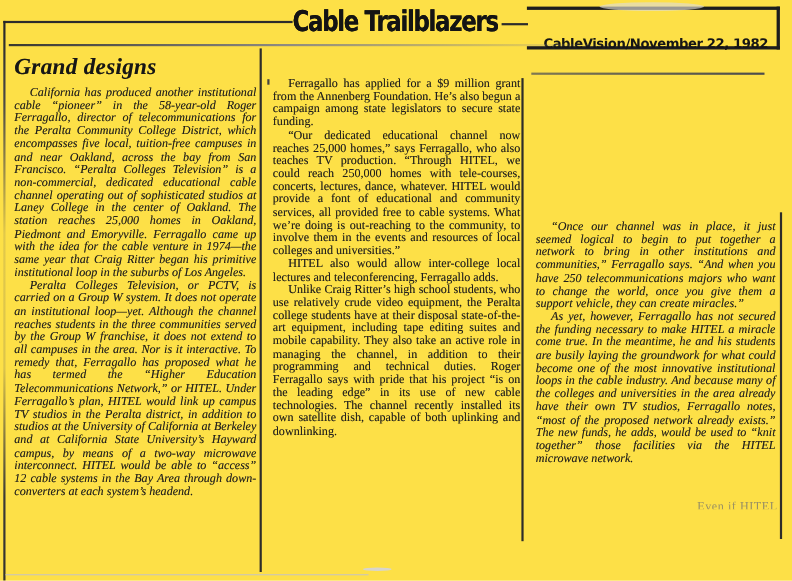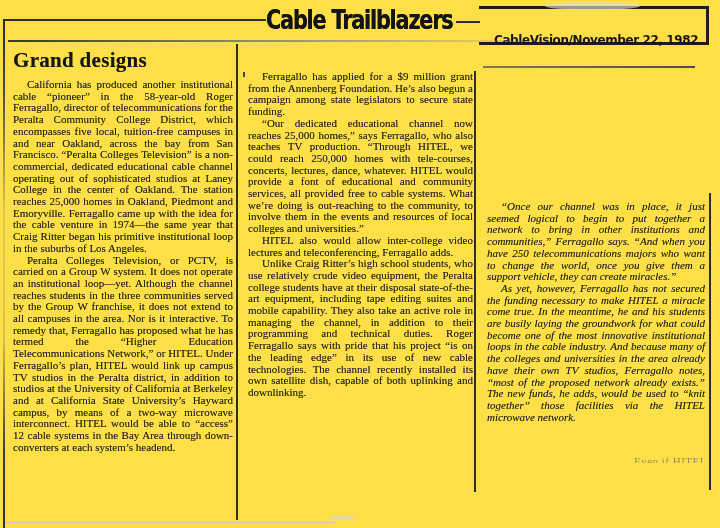--- a/index.html
+++ b/index.html
@@ -41,21 +41,21 @@
     white-space:nowrap; color:#151515;
   }
   .vrule-1 { position:absolute; left:236px; top:44px; width:2px; height:476px; background:#2e2d2a; }
   .vrule-2 { position:absolute; left:474px; top:71px; width:2px; height:421px; background:#2e2d2a; }
   .vrule-3 { position:absolute; left:709px; top:193px; width:2px; height:297px; background:#2e2d2a; }
   .rule-bottom-faint { position:absolute; left:5px; top:522px; width:330px; height:1px; background:#c9c5ba; }
   .col { position:absolute; text-align:justify; font-size:11px; line-height:11.7px;
          text-shadow:0 0 .3px rgba(20,20,20,.45); }
   .col p { margin:0; }
   .col p.indent { text-indent:14px; }
-  .col-1 { left:13px;  top:49px;  width:220px; }
+  .col-1 { left:13px;  top:49px;  width:220px;font-style:italic; }
   .col-2 { left:248px; top:71px;  width:225px; }
   .col-3 { left:487px; top:201px; width:218px;font-style:italic; }
   .headline {
     font-size:21px; font-weight:bold; letter-spacing:.3px;
     margin:0 0 8px 0; text-align:left; line-height:22px; color:#161616;
   }
   .cutoff {
     position:absolute; left:489px; top:456px; width:218px; height:7px;
     overflow:hidden; font-size:11px; line-height:11.7px;
     color:#76746e; opacity:.75; letter-spacing:.5px;text-align:right;
@@ -93,21 +93,21 @@
 
   <div class="col col-1">
     <h1 class="headline">Grand designs</h1>
     <p class="indent">California has produced another institutional cable “pioneer” in the 58-year-old Roger Ferragallo, director of telecommunications for the Peralta Community College District, which encompasses five local, tuition-free campuses in and near Oakland, across the bay from San Francisco. “Peralta Colleges Television” is a non-commercial, dedicated educational cable channel operating out of sophisticated studios at Laney College in the center of Oakland. The station reaches 25,000 homes in Oakland, Piedmont and Emoryville. Ferragallo came up with the idea for the cable venture in 1974—the same year that Craig Ritter began his primitive institutional loop in the suburbs of Los Angeles.</p>
     <p class="indent">Peralta Colleges Television, or PCTV, is carried on a Group W system. It does not operate an institutional loop—yet. Although the channel reaches students in the three communities served by the Group W franchise, it does not extend to all campuses in the area. Nor is it interactive. To remedy that, Ferragallo has proposed what he has termed the “Higher Education Telecommunications Network,” or HITEL. Under Ferragallo’s plan, HITEL would link up campus TV studios in the Peralta district, in addition to studios at the University of California at Berkeley and at California State University’s Hayward campus, by means of a two-way microwave interconnect. HITEL would be able to “access” 12 cable systems in the Bay Area through down-converters at each system’s headend.</p>
   </div>
 
   <div class="col col-2">
     <p class="indent">Ferragallo has applied for a $9 million grant from the Annenberg Foundation. He’s also begun a campaign among state legislators to secure state funding.</p>
     <p class="indent">“Our dedicated educational channel now reaches 25,000 homes,” says Ferragallo, who also teaches TV production. “Through HITEL, we could reach 250,000 homes with tele-courses, concerts, lectures, dance, whatever. HITEL would provide a font of educational and community services, all provided free to cable systems. What we’re doing is out-reaching to the community, to involve them in the events and resources of local colleges and universities.”</p>
-    <p class="indent">HITEL also would allow inter-college video lectures and teleconferencing, Ferragallo adds.</p>
+    <p class="indent">HITEL also would allow inter-college local lectures and teleconferencing, Ferragallo adds.</p>
     <p class="indent">Unlike Craig Ritter’s high school students, who use relatively crude video equipment, the Peralta college students have at their disposal state-of-the-art equipment, including tape editing suites and mobile capability. They also take an active role in managing the channel, in addition to their programming and technical duties. Roger Ferragallo says with pride that his project “is on the leading edge” in its use of new cable technologies. The channel recently installed its own satellite dish, capable of both uplinking and downlinking.</p>
   </div>
 
   <div class="col col-3">
     <p class="indent">“Once our channel was in place, it just seemed logical to begin to put together a network to bring in other institutions and communities,” Ferragallo says. “And when you have 250 telecommunications majors who want to change the world, once you give them a support vehicle, they can create miracles.”</p>
     <p class="indent">As yet, however, Ferragallo has not secured the funding necessary to make HITEL a miracle come true. In the meantime, he and his students are busily laying the groundwork for what could become one of the most innovative institutional loops in the cable industry. And because many of the colleges and universities in the area already have their own TV studios, Ferragallo notes, “most of the proposed network already exists.” The new funds, he adds, would be used to “knit together” those facilities via the HITEL microwave network.</p>
   </div>
 
   <div class="cutoff">Even if HITEL</div>
 

